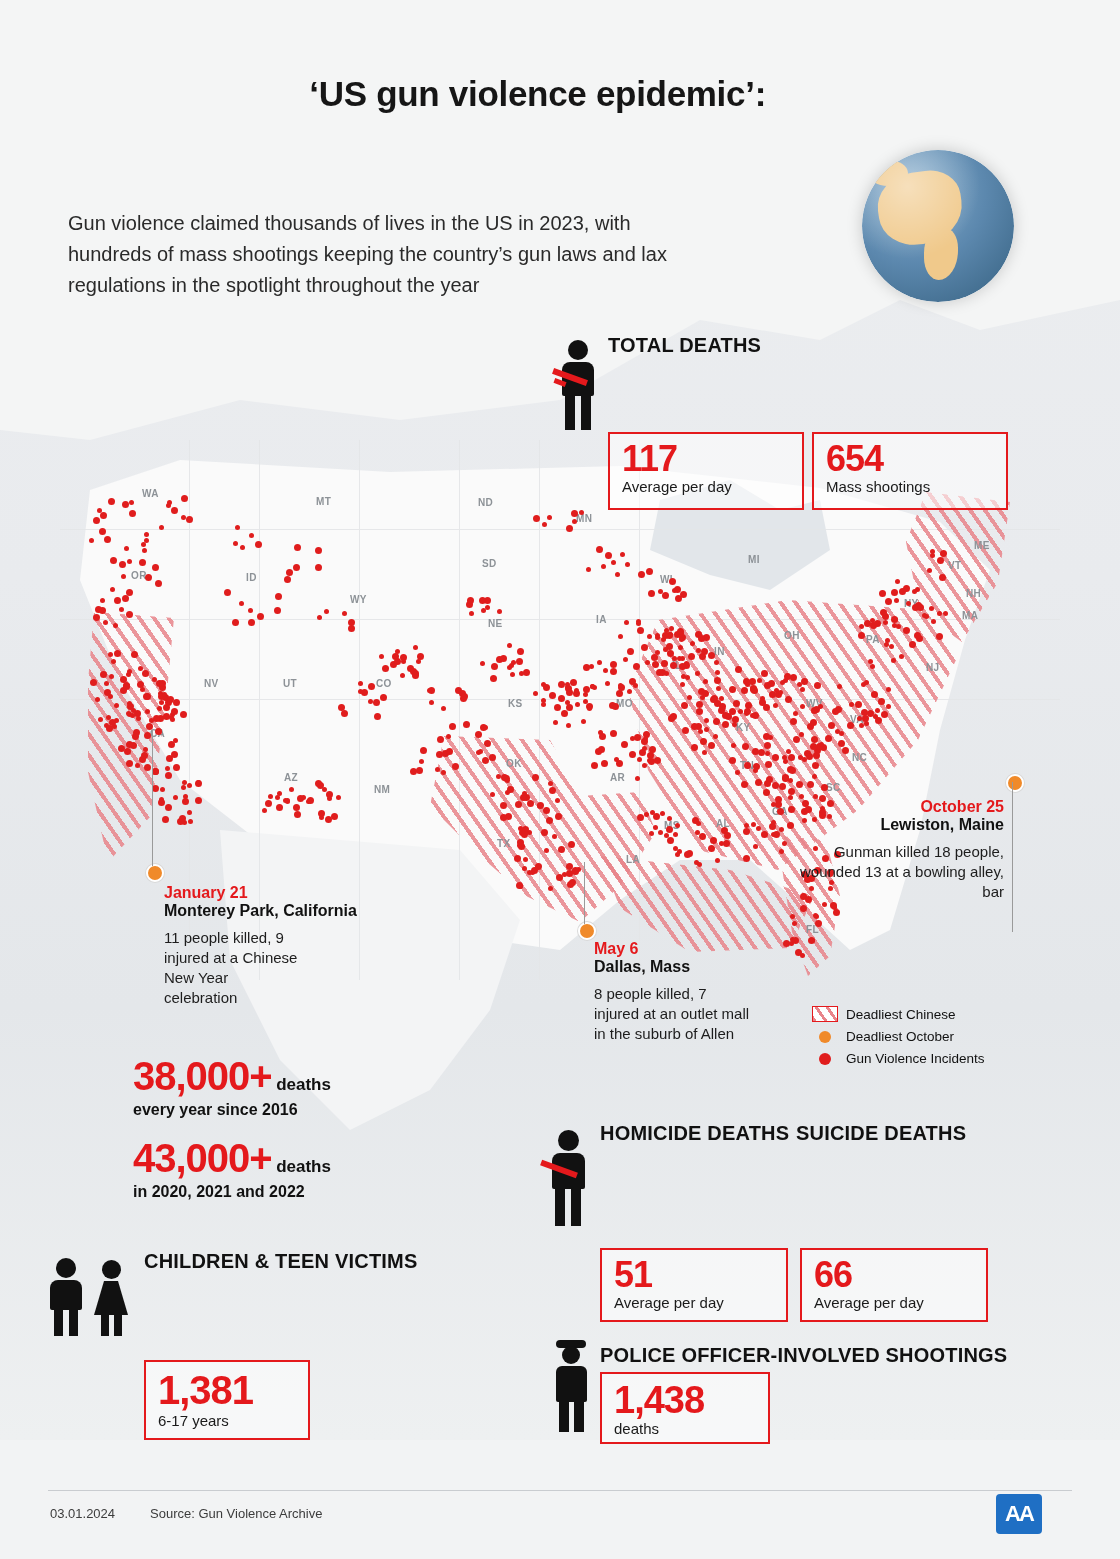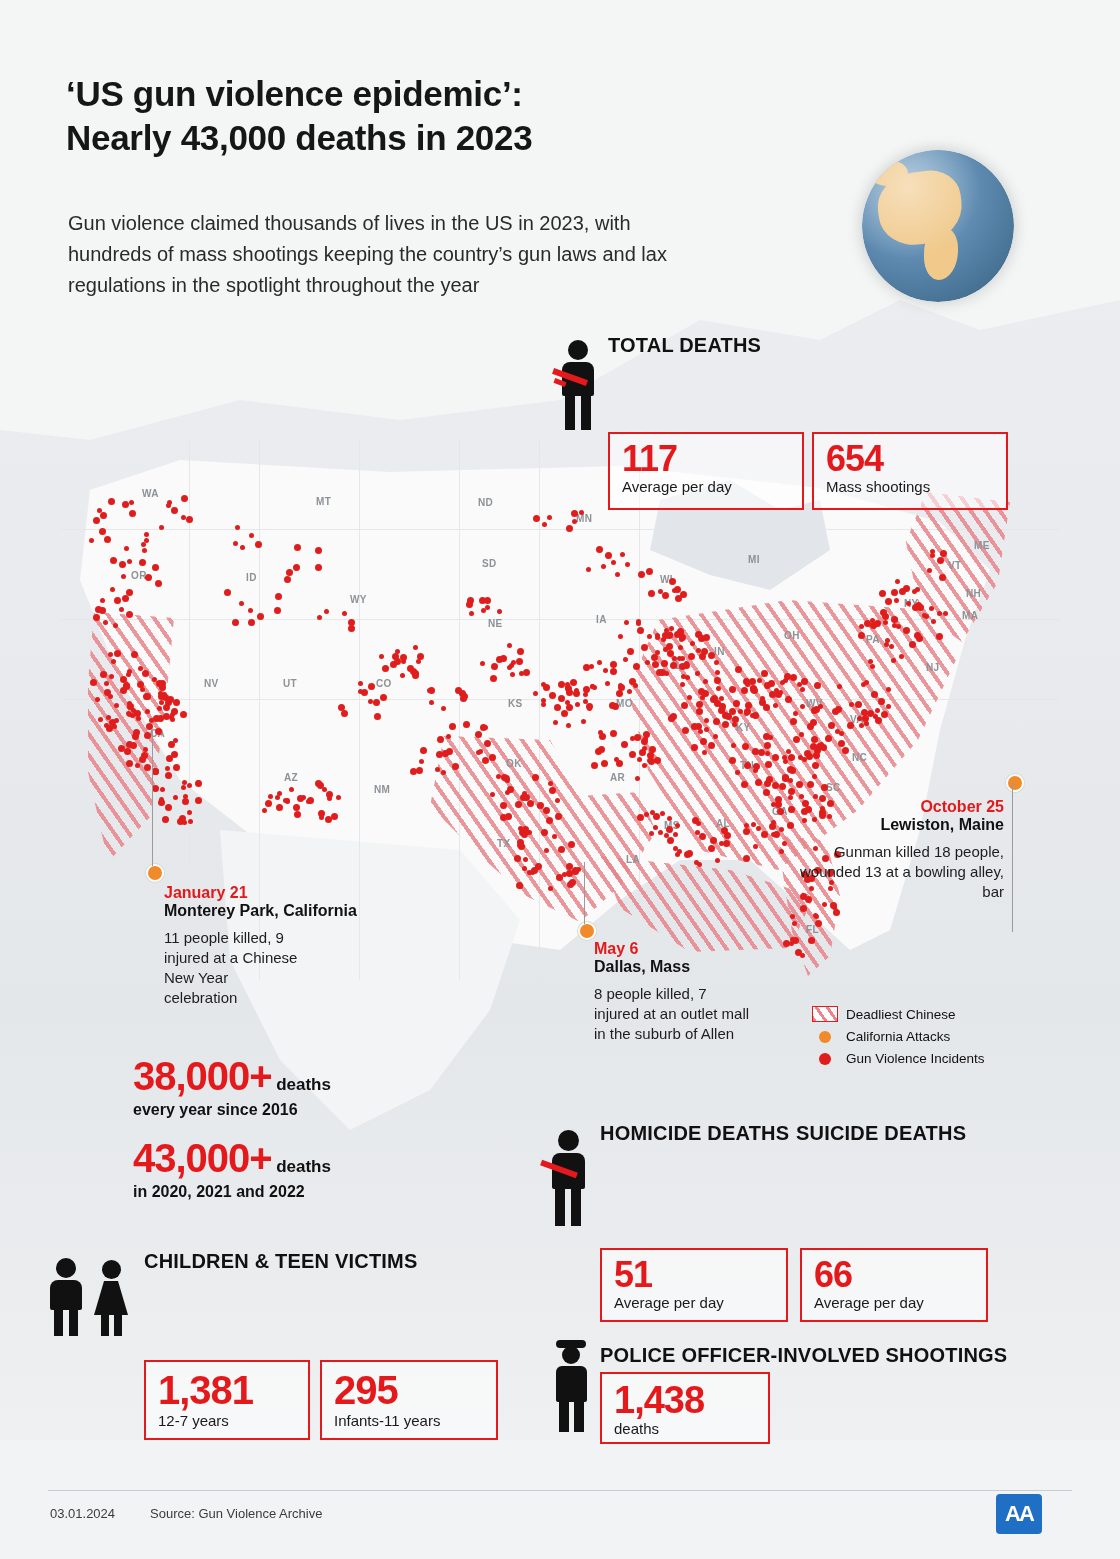--- a/index.html
+++ b/index.html
@@ -12,21 +12,21 @@
   .stage{position:absolute;inset:0;}
 
   
   .map-bg{position:absolute;left:0;top:0;width:1120px;height:1440px;}
   .water{position:absolute;inset:0;background:linear-gradient(180deg,#eceef0 0%,#e9ebee 40%,#e4e7ea 70%,#eef0f1 100%);}
   .land{position:absolute;background:#f6f7f7;}
 
   
   .title{
     position:absolute;left:66px;top:72px;width:700px;
-    font-size:35px;line-height:44px;font-weight:bold;color:#161616;letter-spacing:-0.3px;
+    font-size:35px;line-height:44px;font-weight:bold;color:#161616;letter-spacing:-0.3px;text-align:right;
   }
   .subtitle{
     position:absolute;left:68px;top:208px;width:640px;
     font-size:20px;line-height:31px;color:#2a2a2a;
   }
 
   
   .globe{
     position:absolute;left:862px;top:150px;width:152px;height:152px;border-radius:50%;
     background:radial-gradient(circle at 34% 30%, #7fa8c9 0%, #5b87ad 45%, #3d6versus 60%, #355f82 100%);
@@ -986,21 +986,20 @@
       <div class="dot" style="left:773px;top:831px;"></div>
       <div class="dot" style="left:769px;top:823px;"></div>
       <div class="dot" style="left:743px;top:855px;"></div>
       <div class="dot s" style="left:756px;top:826px;"></div>
       <div class="dot s" style="left:779px;top:849px;"></div>
       <div class="dot s" style="left:751px;top:822px;"></div>
     </div>
 
   <div class="title">
     <div>‘US gun violence epidemic’:</div>
-    <div>Nearly 43,000 deaths in 2023</div>
   </div>
   <div class="subtitle">Gun violence claimed thousands of lives in the US in 2023, with hundreds of mass shootings keeping the country’s gun laws and lax regulations in the spotlight throughout the year</div>
 
   <div class="globe">
     <div class="globe-sea"></div>
     <div class="globe-land gl1"></div>
     <div class="globe-land gl2"></div>
     <div class="globe-land gl3"></div>
     <div class="globe-shine"></div>
   </div>
@@ -1052,21 +1051,21 @@
     <div class="co-text">Gunman killed 18 people, wounded 13 at a bowling alley, bar</div>
   </div>
 
   <div class="legend">
     <div class="legend-row">
       <span class="lg-swatch"></span>
       <span>Deadliest Chinese</span>
     </div>
     <div class="legend-row">
       <span class="lg-orange"></span>
-      <span style="margin-left:7px;">California  Attacks</span>
+      <span style="margin-left:7px;">Deadliest  October</span>
     </div>
     <div class="legend-row">
       <span class="lg-red"></span>
       <span style="margin-left:7px;">Gun Violence Incidents</span>
     </div>
   </div>
 
   <div class="statline" style="position:absolute;left:133px;top:1054px;width:330px;">
     <span class="num">38,000+</span>
     <span class="unit">deaths</span>
@@ -1116,25 +1115,21 @@
     <div class="body" style="left:66px;top:57px;width:8px;height:21px;"></div>
   </div>
 
   <div class="kicker" style="position:absolute;left:144px;top:1250px;">CHILDREN &amp; TEEN VICTIMS</div>
   <div class="bigbox" style="left:144px;top:1278px;width:178px;height:56px;">
     <span>1,676</span>
   </div>
 
   <div class="obox" style="position:absolute;left:144px;top:1360px;width:166px;height:80px;">
     <div class="num" style="font-size:40px;line-height:44px;">1,381</div>
-    <div class="cap">12-7 years</div>
-  </div>
-  <div class="obox" style="position:absolute;left:320px;top:1360px;width:178px;height:80px;">
-    <div class="num" style="font-size:40px;line-height:44px;">295</div>
-    <div class="cap">Infants-11 years</div>
+    <div class="cap">6-17 years</div>
   </div>
 
   <div class="fig" style="left:548px;top:1340px;width:48px;height:92px;">
     <div class="body" style="left:8px;top:0;width:30px;height:8px;border-radius:4px;"></div>
     <div class="head" style="left:14px;top:6px;width:18px;height:18px;"></div>
     <div class="body" style="left:8px;top:26px;width:31px;height:36px;border-radius:6px 6px 2px 2px;"></div>
     <div class="body" style="left:11px;top:62px;width:10px;height:30px;"></div>
     <div class="body" style="left:26px;top:62px;width:10px;height:30px;"></div>
   </div>
 

